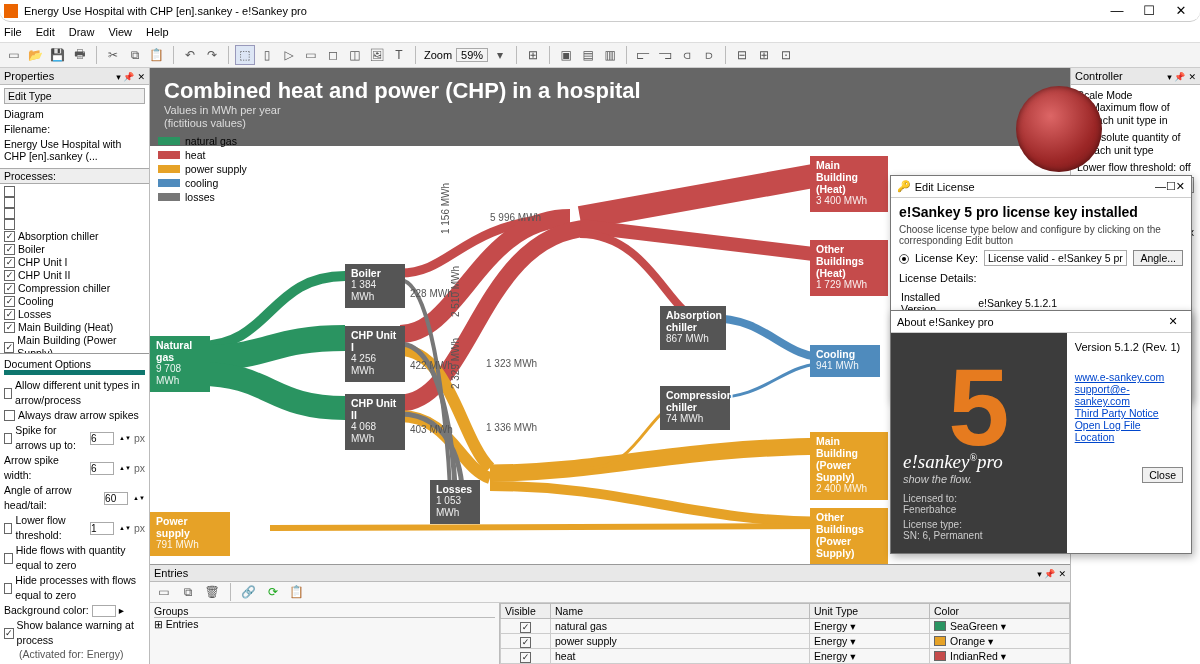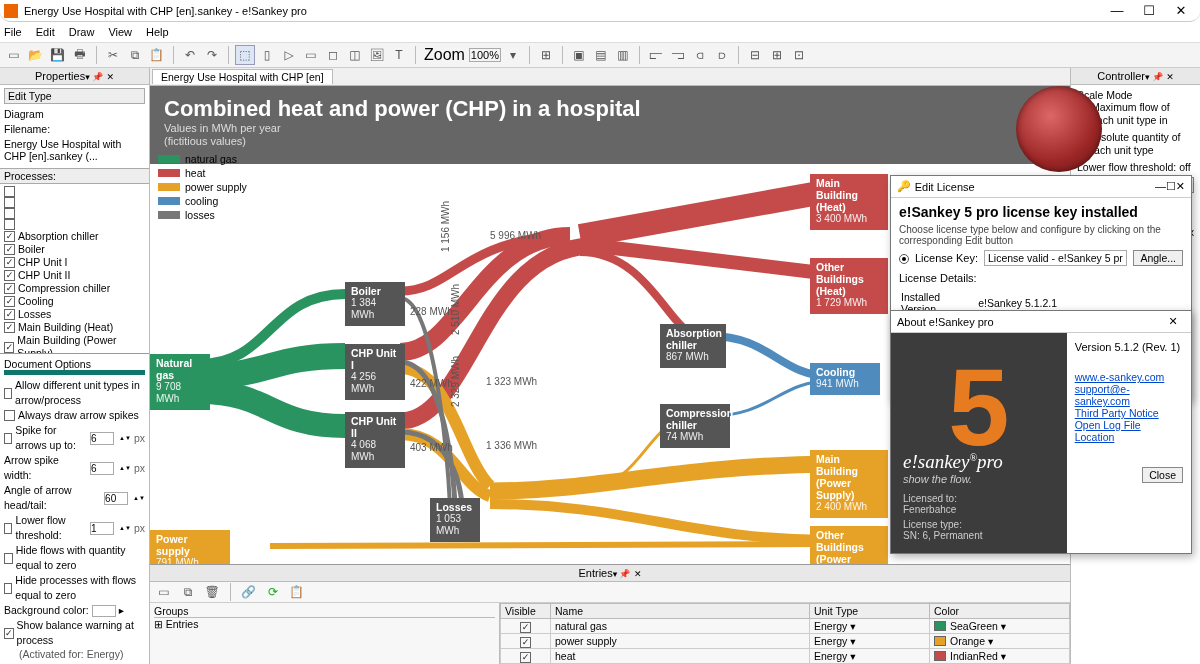--- a/index.html
+++ b/index.html
@@ -7,26 +7,26 @@
 .titlebar { height:22px; background:#fff; border-bottom:1px solid #ccc; display:flex; align-items:center; padding:0 4px;border-radius:10px; }
 .titlebar .icon { width:14px; height:14px; background:#eb6400; margin-right:6px; }
 .titlebar .title { flex:1; font-size:11px; }
 .win-ctrls { display:flex; gap:2px; }
 .win-ctrls span { width:30px; text-align:center; font-size:13px; cursor:pointer; }
 .menubar { height:20px; display:flex; align-items:center; padding:0 4px; gap:14px; font-size:11px; }
 .menubar span { cursor:pointer; }
 .toolbar { height:26px; background:#f4f4f4; border-top:1px solid #ddd; border-bottom:1px solid #ccc; display:flex; align-items:center; padding:0 4px; gap:2px; }
 .tb-btn { width:20px; height:20px; display:flex; align-items:center; justify-content:center; font-size:12px; color:#555; cursor:pointer; border:1px solid transparent; }
 .tb-sep { width:1px; height:18px; background:#bbb; margin:0 4px; }
-.zoom-lbl { font-size:16px; margin:0 2px; }
+.zoom-lbl { font-size:11px; margin:0 2px; }
 .zoom-val { width:32px; font-size:11px; text-align:center; border:1px solid #aaa; }
 
 .main { display:flex; height:calc(664px - 22px - 20px - 26px); }
 .left-panel { width:150px; border-right:1px solid #bbb; display:flex; flex-direction:column; font-size:11px; }
-.pane-hdr { background:#e8e8e8; border-bottom:1px solid #bbb; padding:2px 4px; display:flex; justify-content:center; align-items:center; font-size:11px; }
+.pane-hdr { background:#e8e8e8; border-bottom:1px solid #bbb; padding:2px 4px; display:flex; justify-content:space-between; align-items:center; font-size:11px; }
 .pane-hdr .pin { font-size:9px; cursor:pointer; }
 .prop-body { padding:3px 4px; }
 .prop-body .dd { background:#eee; border:1px solid #aaa; padding:1px 3px; margin-bottom:4px; font-size:10.5px;}
 .meta { font-size:10.5px; margin-bottom:3px; }
 .proc-hdr { background:#eee; border-top:1px solid #aaa; border-bottom:1px solid #aaa; padding:1px 4px; font-size:10.5px;}
 .proc-list { flex:1; overflow:auto; padding:2px 4px; font-size:10.5px;}
 .proc-item { display:flex; align-items:center; gap:3px; line-height:13px; }
 .chk { width:11px; height:11px; border:1px solid #666; display:inline-block; font-size:9px; text-align:center; line-height:9px; cursor:pointer;}
 .chk.on::after{content:"✓"; color:#222;}
 .doc-opts { border-top:1px solid #999; padding:4px; font-size:10.5px;}
@@ -127,21 +127,21 @@
   <span class="tb-btn" style="border-color:#99b;background:#dde6f5;">⬚</span>
   <span class="tb-btn">▯</span>
   <span class="tb-btn">▷</span>
   <span class="tb-btn">▭</span>
   <span class="tb-btn">◻</span>
   <span class="tb-btn">◫</span>
   <span class="tb-btn">🖼</span>
   <span class="tb-btn">T</span>
   <span class="tb-sep"></span>
   <span class="zoom-lbl">Zoom</span>
-  <span class="zoom-val">100%</span>
+  <span class="zoom-val">59%</span>
   <span class="tb-btn">▾</span>
   <span class="tb-sep"></span>
   <span class="tb-btn">⊞</span>
   <span class="tb-sep"></span>
   <span class="tb-btn">▣</span>
   <span class="tb-btn">▤</span>
   <span class="tb-btn">▥</span>
   <span class="tb-sep"></span>
   <span class="tb-btn">⫍</span>
   <span class="tb-btn">⫎</span>
@@ -267,23 +267,20 @@
         </div>
       <div class="opt">
           <span class="chk on"></span>
           <span>Show balance warning at process</span>
         </div>
       <div style="padding-left:15px; color:#555;">(Activated for: Energy)</div>
     </div>
   </div>
 
   <div class="center">
-    <div class="doctab">
-      <div class="tab">Energy Use Hospital with CHP [en]</div>
-    </div>
     <div class="canvas">
       <div class="banner">
         <h1>Combined heat and power (CHP) in a hospital</h1>
         <div class="sub">Values in MWh per year</div>
         <div class="sub">(fictitious values)</div>
       </div>
       <div class="legend" id="legend">
           <div class="leg-item">
             <span class="swatch" style="background:#2a9461"></span>
             <span>natural gas</span>

